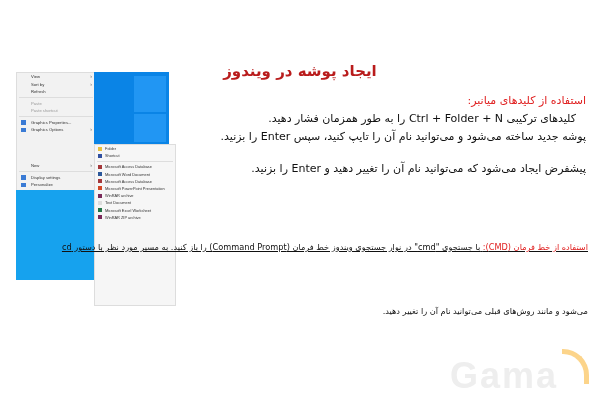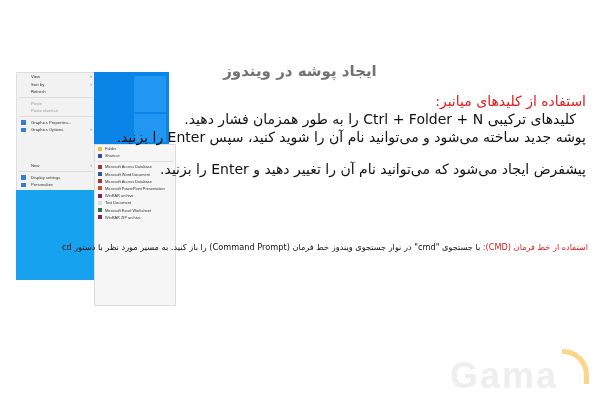--- a/index.html
+++ b/index.html
@@ -1,33 +1,33 @@
 <!DOCTYPE html>
 <html><head>
 <meta charset="utf-8">
 <style>
   html, body { margin:0; padding:0; }
   body { width:600px; height:400px; background:#ffffff; position:relative; overflow:hidden; font-family:"DejaVu Sans", sans-serif; }
-  .title { position:absolute; left:200px; top:62px; width:200px; text-align:center; font-weight:bold; font-size:15px; color:#737373; direction:rtl; }
+  .title { position:absolute; left:200px; top:62px; width:200px; text-align:center; font-weight:bold; font-size:15px; color:#b91c1c; direction:rtl; }
   .shot { position:absolute; left:16px; top:72px; width:140px; height:160px; background:#fff; }
   .menu1 { position:absolute; left:0; top:0; width:78px; height:90px; background:#f2f2f2; border:1px solid #ddd; }
   .menu1 .mi, .menu2 .mi, .menu3 .mi { font-family:"Liberation Sans", sans-serif; font-size:4.2px; color:#333; height:7.5px; line-height:7.5px; padding-left:14px; position:relative; white-space:nowrap; }
   .mi .arr { position:absolute; right:3px; top:0; color:#555; font-size:5px; }
   .mi.dis { color:#999; }
   .mi .ic { position:absolute; left:4px; top:1.5px; width:4.5px; height:4.5px; background:#3a7bd5; }
   .sep { height:1px; background:#ddd; margin:1.5px 2px; }
   .desk { position:absolute; left:78px; top:0; width:75px; height:72px; background:#0a84e6; }
   .desk .t1 { position:absolute; left:40px; top:4px; width:32px; height:36px; background:#2196f3; }
   .desk .t2 { position:absolute; left:40px; top:42px; width:32px; height:28px; background:#2196f3; }
   .menu2 { position:absolute; left:0; top:90px; width:78px; height:30px; background:#f2f2f2; border:1px solid #ddd; border-top:none; }
   .blue { position:absolute; left:0; top:118px; width:78px; height:90px; background:#16a2ee; }
   .menu3 { position:absolute; left:78px; top:72px; width:80px; height:160px; background:#f6f6f6; border:1px solid #ddd; }
   .menu3 .mi { padding-left:10px; font-size:3.9px; height:7.2px; line-height:7.2px; }
   .menu3 .mi .ic { left:3px; width:4px; height:4px; }
-  .sec { position:absolute; right:14px; direction:rtl; text-align:right; font-family:"DejaVu Sans", sans-serif; font-size:14px; color:#111; line-height:18px; }
+  .sec { position:absolute; right:14px; direction:rtl; text-align:right; font-family:"DejaVu Sans", sans-serif; font-size:11px; color:#111; line-height:18px; }
   .hd { color:#e02020; }
   .logo { position:absolute; left:450px; top:355px; width:130px; height:40px; }
   .logo-text { position:absolute; left:0; top:0; font-family:"Liberation Sans", sans-serif; font-size:36px; font-weight:bold; color:#eeeeee; letter-spacing:2px; }
   .logo-arc { position:absolute; left:112px; top:-6px; width:22px; height:30px; border-top:5px solid #fcd48a; border-right:5px solid #fcd48a; border-radius:0 26px 0 0; }
 </style>
 </head>
 <body>
 
 <div class="title">ایجاد پوشه در ویندوز</div>
 
@@ -65,30 +65,31 @@
       <div class="mi"><span class="ic" style="background: rgb(122, 42, 90);"></span><span>WinRAR archive</span></div>
       <div class="mi"><span class="ic" style="background: rgb(221, 221, 221);"></span><span>Text Document</span></div>
       <div class="mi"><span class="ic" style="background: rgb(33, 115, 70);"></span><span>Microsoft Excel Worksheet</span></div>
       <div class="mi"><span class="ic" style="background: rgb(122, 42, 90);"></span><span>WinRAR ZIP archive</span></div>
     </div>
 </div>
 
 <div class="sec" style="top:92px;">
   <div><span class="hd">استفاده از کلیدهای میانبر:</span></div>
   <div style="padding-right:10px;">کلیدهای ترکیبی Ctrl + Folder + N را به طور همزمان فشار دهید.</div>
-  <div style="padding-right:0;">پوشه جدید ساخته می‌شود و می‌توانید نام آن را شوید کنید، سپس Enter را بزنید.</div>
+  <div style="padding-right:0;">پوشه جدید ساخته می‌شود و می‌توانید نام آن را تایپ کنید، سپس Enter را بزنید.</div>
 </div>
 
 <div class="sec" style="top:160px;">
   <div>پیشفرض ایجاد می‌شود که می‌توانید نام آن را تغییر دهید و Enter را بزنید.</div>
 </div>
 
-<div class="sec" style="top:238px; right:12px; font-size:8.2px;">
+<div class="sec" style="top:238px; right:12px; font-size:8.2px;text-decoration:underline;">
   <div><span class="hd">استفاده از خط فرمان (CMD):</span> <span>با جستجوی "cmd" در نوار جستجوی ویندوز خط فرمان (Command Prompt) را باز کنید. به مسیر مورد نظر با دستور cd</span></div>
 </div>
 
 <div class="sec" style="top:302px; right:12px; font-size:8.2px;">
+  <div>می‌شود و مانند روش‌های قبلی می‌توانید نام آن را تغییر دهید.</div>
 </div>
 
 <div class="logo">
   <div class="logo-text">Gama</div>
   <div class="logo-arc"></div>
 </div>
 
 </body></html>

